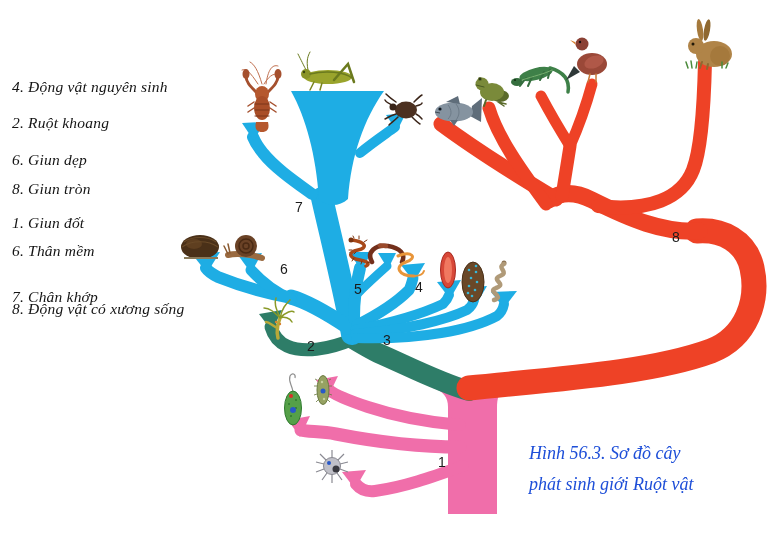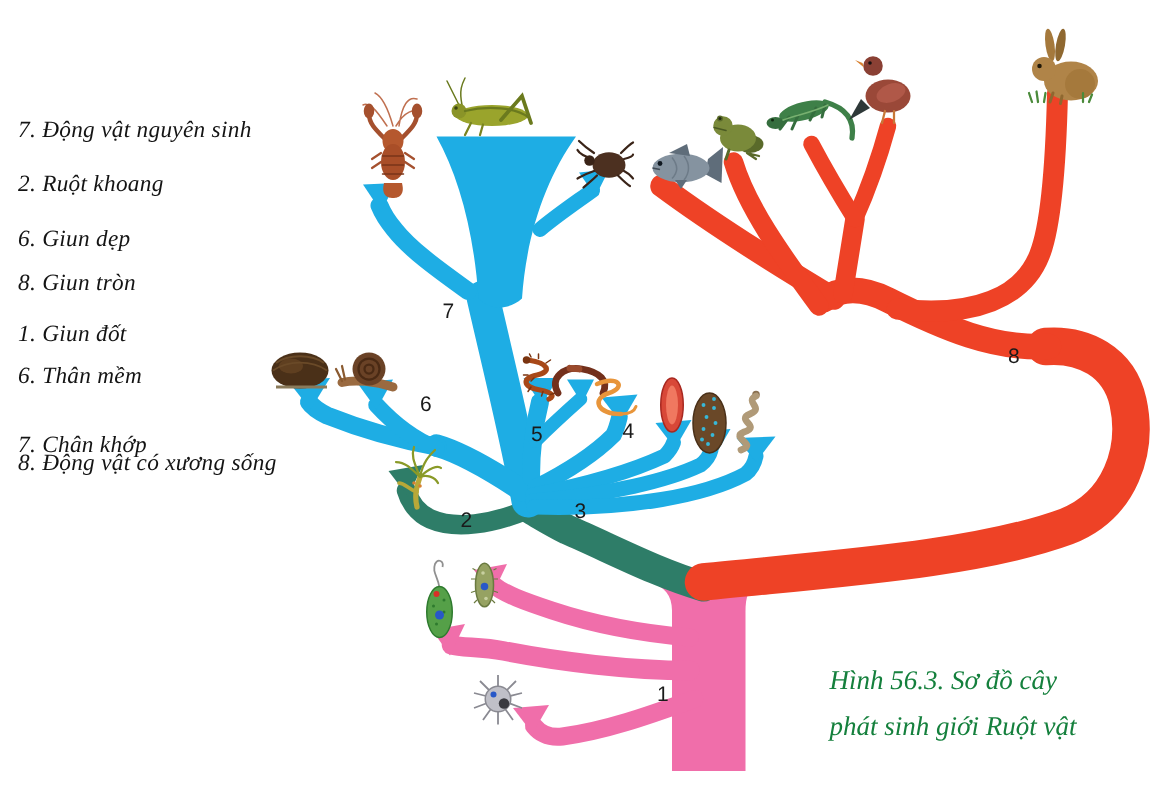--- a/index.html
+++ b/index.html
@@ -8,21 +8,21 @@
   .tree-svg{position:absolute;left:0;top:0;}
   .legend-item{position:absolute;left:12px;font-style:italic;font-size:15.5px;color:#141414;
                letter-spacing:.2px;white-space:nowrap;font-family:"Liberation Serif",serif;}
   .li-1{top:78px}.li-2{top:114px}.li-3{top:151px}.li-4{top:180px}
   .li-5{top:214px}.li-6{top:242px}.li-7{top:288px}.li-8{top:300px}
   .branch-num{position:absolute;font-family:"Liberation Sans",sans-serif;font-size:14px;
               color:#1a1a1a;white-space:nowrap;}
   .bn-1{left:438px;top:454px}.bn-2{left:307px;top:338px}.bn-3{left:383px;top:332px}
   .bn-4{left:415px;top:279px}.bn-5{left:354px;top:281px}.bn-6{left:280px;top:261px}
   .bn-7{left:295px;top:199px}.bn-8{left:672px;top:229px}
-  .caption-line{position:absolute;left:553px;font-style:italic;font-size:18px;color:#15803d;
+  .caption-line{position:absolute;left:529px;font-style:italic;font-size:18px;color:#1d4ed8;
                 white-space:nowrap;font-family:"Liberation Serif",serif;}
   .cap-1{top:443px}.cap-2{top:474px}
 </style>
 </head>
 <body>
 
 <div class="stage">
 
   <svg class="tree-svg" width="767" height="536" viewBox="0 0 767 536">
 
@@ -243,21 +243,21 @@
 
     <g transform="translate(314,450)">
       <path stroke="#8a8a92" stroke-width="1.2" d="M18,16 L18,0 M18,16 L30,4 M18,16 L34,12 M18,16 L34,22 M18,16 L28,30 M18,16 L18,33 M18,16 L8,30 M18,16 L2,22 M18,16 L2,12 M18,16 L6,4"></path>
       <circle cx="18" cy="16" r="8.5" fill="#c0c0c8" stroke="#8a8a92" stroke-width="1"></circle>
       <circle cx="22" cy="19" r="3.5" fill="#3a3a40"></circle>
       <circle cx="15" cy="13" r="2" fill="#2858c8"></circle>
     </g>
   </svg>
 
   <div>
-    <div class="legend-item li-1">7. Động vật nguyên sinh</div>
+    <div class="legend-item li-1">4. Động vật nguyên sinh</div>
     <div class="legend-item li-2">2. Ruột khoang</div>
     <div class="legend-item li-3">6. Giun dẹp</div>
     <div class="legend-item li-4">8. Giun tròn</div>
     <div class="legend-item li-5">1. Giun đốt</div>
     <div class="legend-item li-6">6. Thân mềm</div>
     <div class="legend-item li-7">7. Chân khớp</div>
     <div class="legend-item li-8">8. Động vật có xương sống</div>
   </div>
 
   <span class="branch-num bn-1">1</span>

